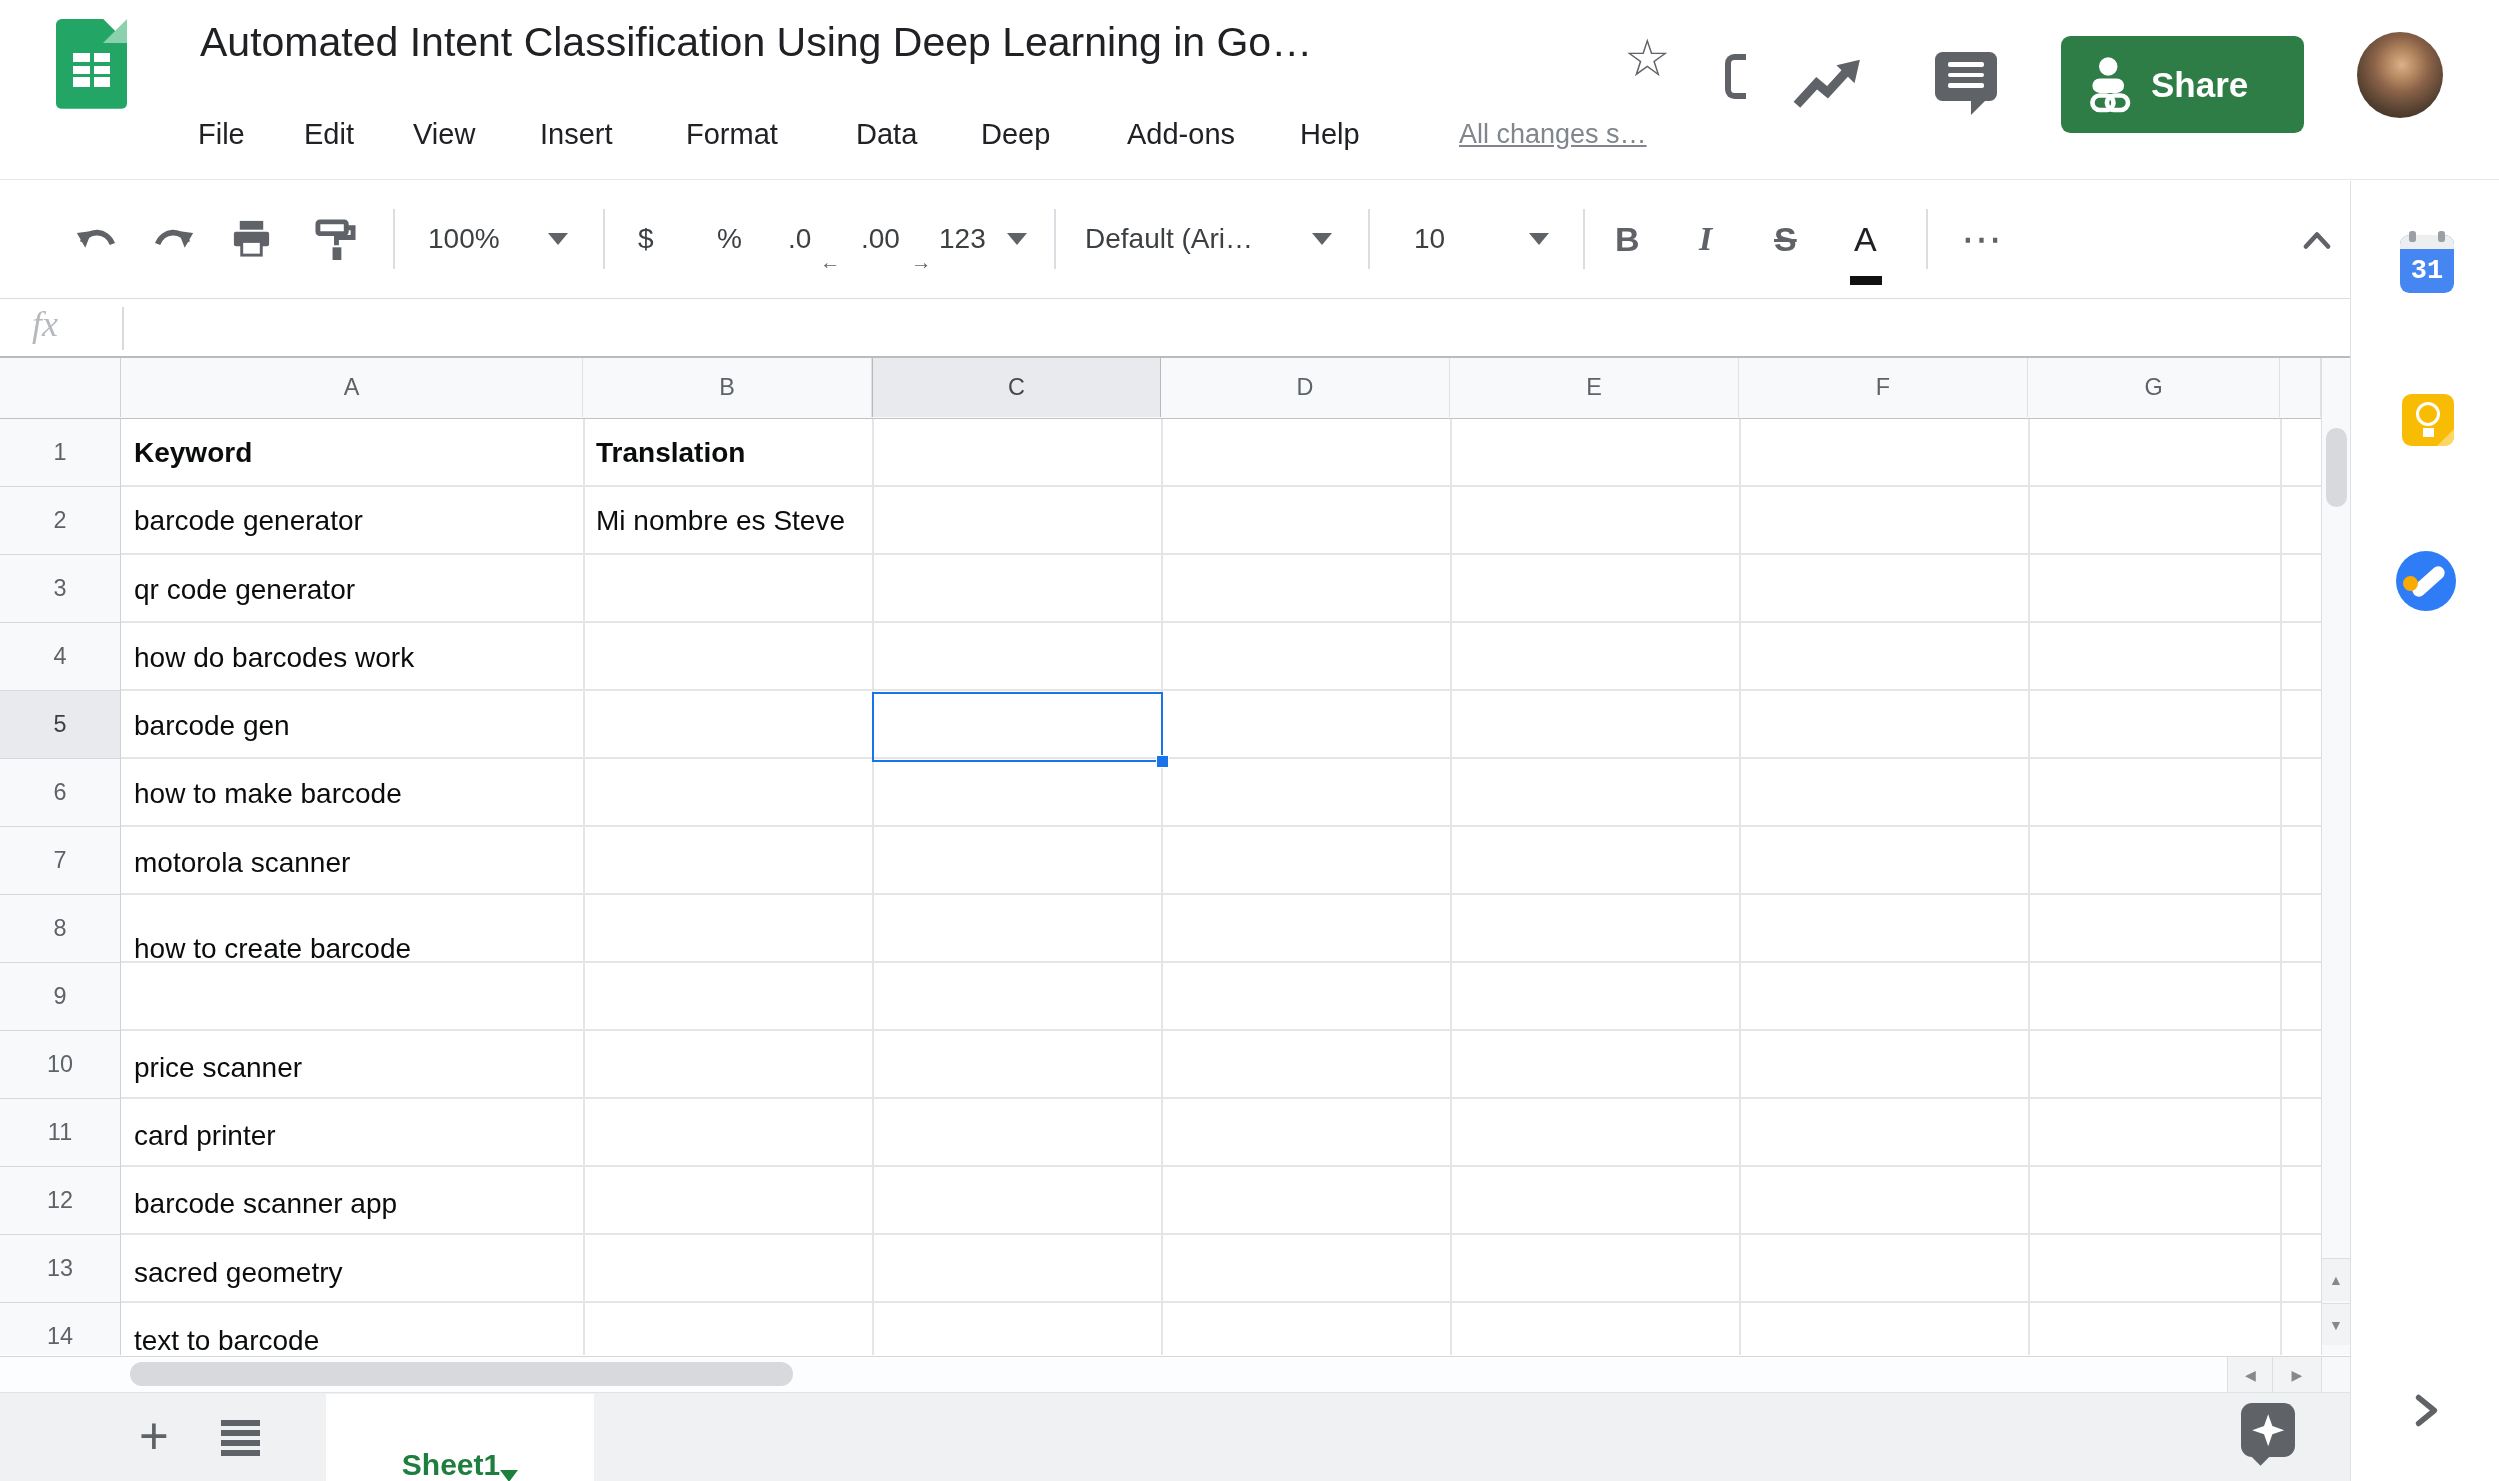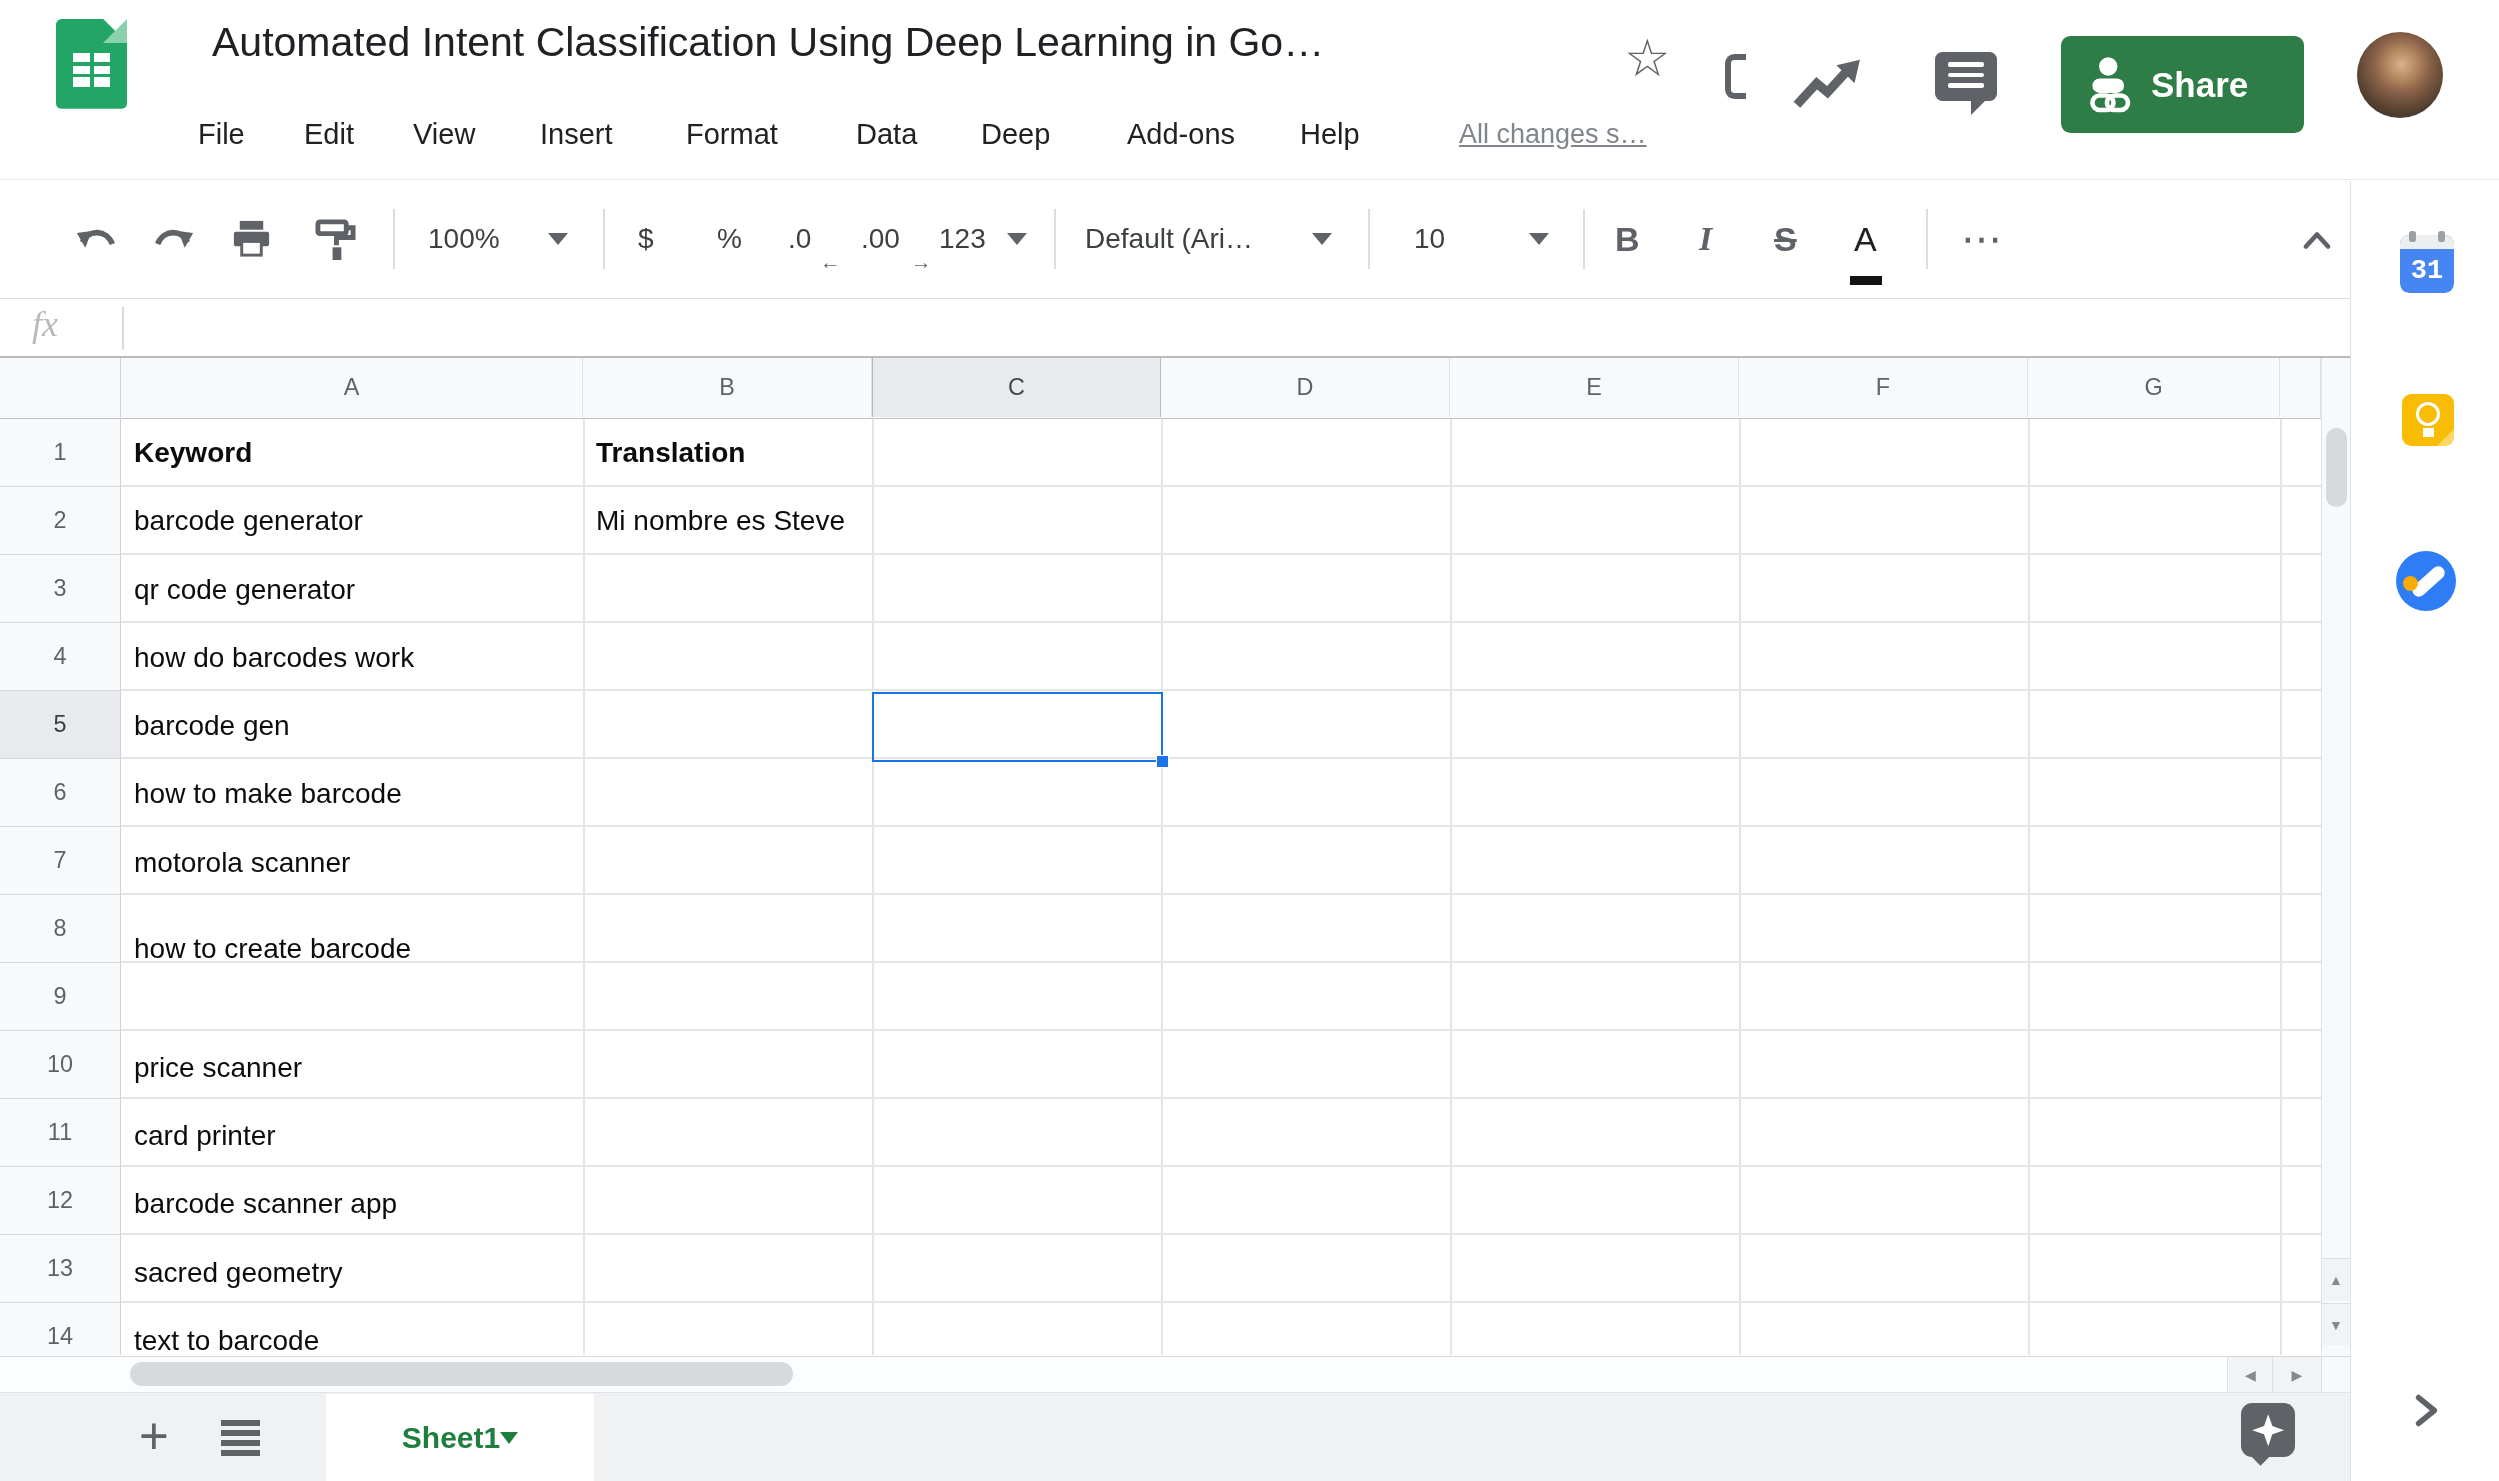--- a/index.html
+++ b/index.html
@@ -15,21 +15,21 @@
   #logo { position:absolute; left:56px; top:18.7px; width:71px; height:90px; }
   #logo .body { position:absolute; inset:0; background:#23a566; border-radius:5.6px;
     clip-path:polygon(0 0, 47px 0, 71px 24px, 71px 90px, 0 90px); }
   #logo .fold { position:absolute; left:47px; top:0; width:0; height:0;
     border-left:24px solid transparent; border-bottom:24px solid #8bd1ae; }
   #logo .grid6 { position:absolute; left:17px; top:34px; width:37px; height:34px; background-color:#fff;
     background-image:
       linear-gradient(to right, transparent 0 17px, #23a566 17px 20.6px, transparent 20.6px),
       linear-gradient(to bottom, transparent 0 9.4px, #23a566 9.4px 13px, transparent 13px, transparent 20.6px, #23a566 20.6px 24px, transparent 24px);
   }
-  #doc-title { position:absolute; left:212px; top:18.7px; font-size:41px; color:#202124; white-space:nowrap; }
+  #doc-title { position:absolute; left:200px; top:18.7px; font-size:41px; color:#202124; white-space:nowrap; }
   #star { position:absolute; left:1624px; top:28px; font-size:52px; color:#5f6368; }
   #clipped-icon { position:absolute; left:1725px; top:54px; width:20.6px; height:45px;
     border:6.5px solid #5f6368; border-right:none; border-radius:9.4px 0 0 9.4px; }
   .menu-item { position:absolute; top:107px; height:54px; display:flex; align-items:center; font-size:29px; color:#202124; cursor:default; }
   #save-status { position:absolute; left:1459px; top:107px; height:54px; display:flex; align-items:center;
     font-size:27px; color:#80868b; text-decoration:underline; }
   #trend-icon { position:absolute; left:1791px; top:58px; }
   #comment-icon { position:absolute; left:1935px; top:52px; width:62px; height:49px; background:#5f6368; border-radius:7.5px; }
   #comment-icon .ln { position:absolute; left:13px; width:36px; height:4.7px; background:#fff; border-radius:1.9px; }
   #comment-icon .tail { position:absolute; right:11.2px; bottom:-14px; width:0; height:0;
@@ -84,21 +84,21 @@
   #vbtn-up   { left:2321px; top:1258px; width:29px; height:43px; border-left:1.9px solid #dde0e2; border-top:1.9px solid #dde0e2; }
   #vbtn-down { left:2321px; top:1303px; width:29px; height:42px; border-left:1.9px solid #dde0e2; border-top:1.9px solid #dde0e2; }
 
   
   #bottombar { position:absolute; left:0; top:1392px; width:2350px; height:90px; background:#eff1f3; border-top:1.9px solid #e1e3e6; }
   #add-sheet { position:absolute; left:122px; top:1392px; width:64px; height:88px; display:flex; align-items:center; justify-content:center;
     font-size:51px; color:#5f6368; }
   #all-sheets { position:absolute; left:221px; top:1420px; width:39px; height:36px;
     background:repeating-linear-gradient(to bottom, #5f6368 0 6.5px, transparent 6.5px 10px); }
   #sheet-tab { position:absolute; left:326px; top:1394px; width:268px; height:88px; background:#fff;
-    display:flex; align-items:center; justify-content:center; }
+    display:flex; align-items:flex-end; justify-content:center; }
   #sheet-tab .lbl { font-size:30px; font-weight:bold; color:#1e7e3e; }
   #sheet-tab .caret { width:0; height:0; border-left:9.4px solid transparent; border-right:9.4px solid transparent; border-top:12px solid #1e7e3e; }
   #explore-btn { position:absolute; left:2241px; top:1403px; width:54px; height:54px; background:#5f6368; border-radius:11.2px; }
   #explore-btn .spark { position:absolute; left:11.2px; top:11.2px; width:32px; height:32px; background:#fff;
     clip-path:polygon(50% 0%, 63% 37%, 100% 50%, 63% 63%, 50% 100%, 37% 63%, 0% 50%, 37% 37%); }
   #explore-btn .tail { position:absolute; left:13px; bottom:-5.6px; width:13px; height:13px; background:#5f6368; transform:rotate(45deg); }
 
   
   #sidepanel { position:absolute; left:2350px; top:181px; width:150px; height:1300px; background:#fff; border-left:1.9px solid #dde0e3; }
   #cal-icon { position:absolute; left:49px; top:54px; width:54px; height:58px; background:#4586f3; border-radius:9.4px;font-family:Liberation Mono, monospace; }

